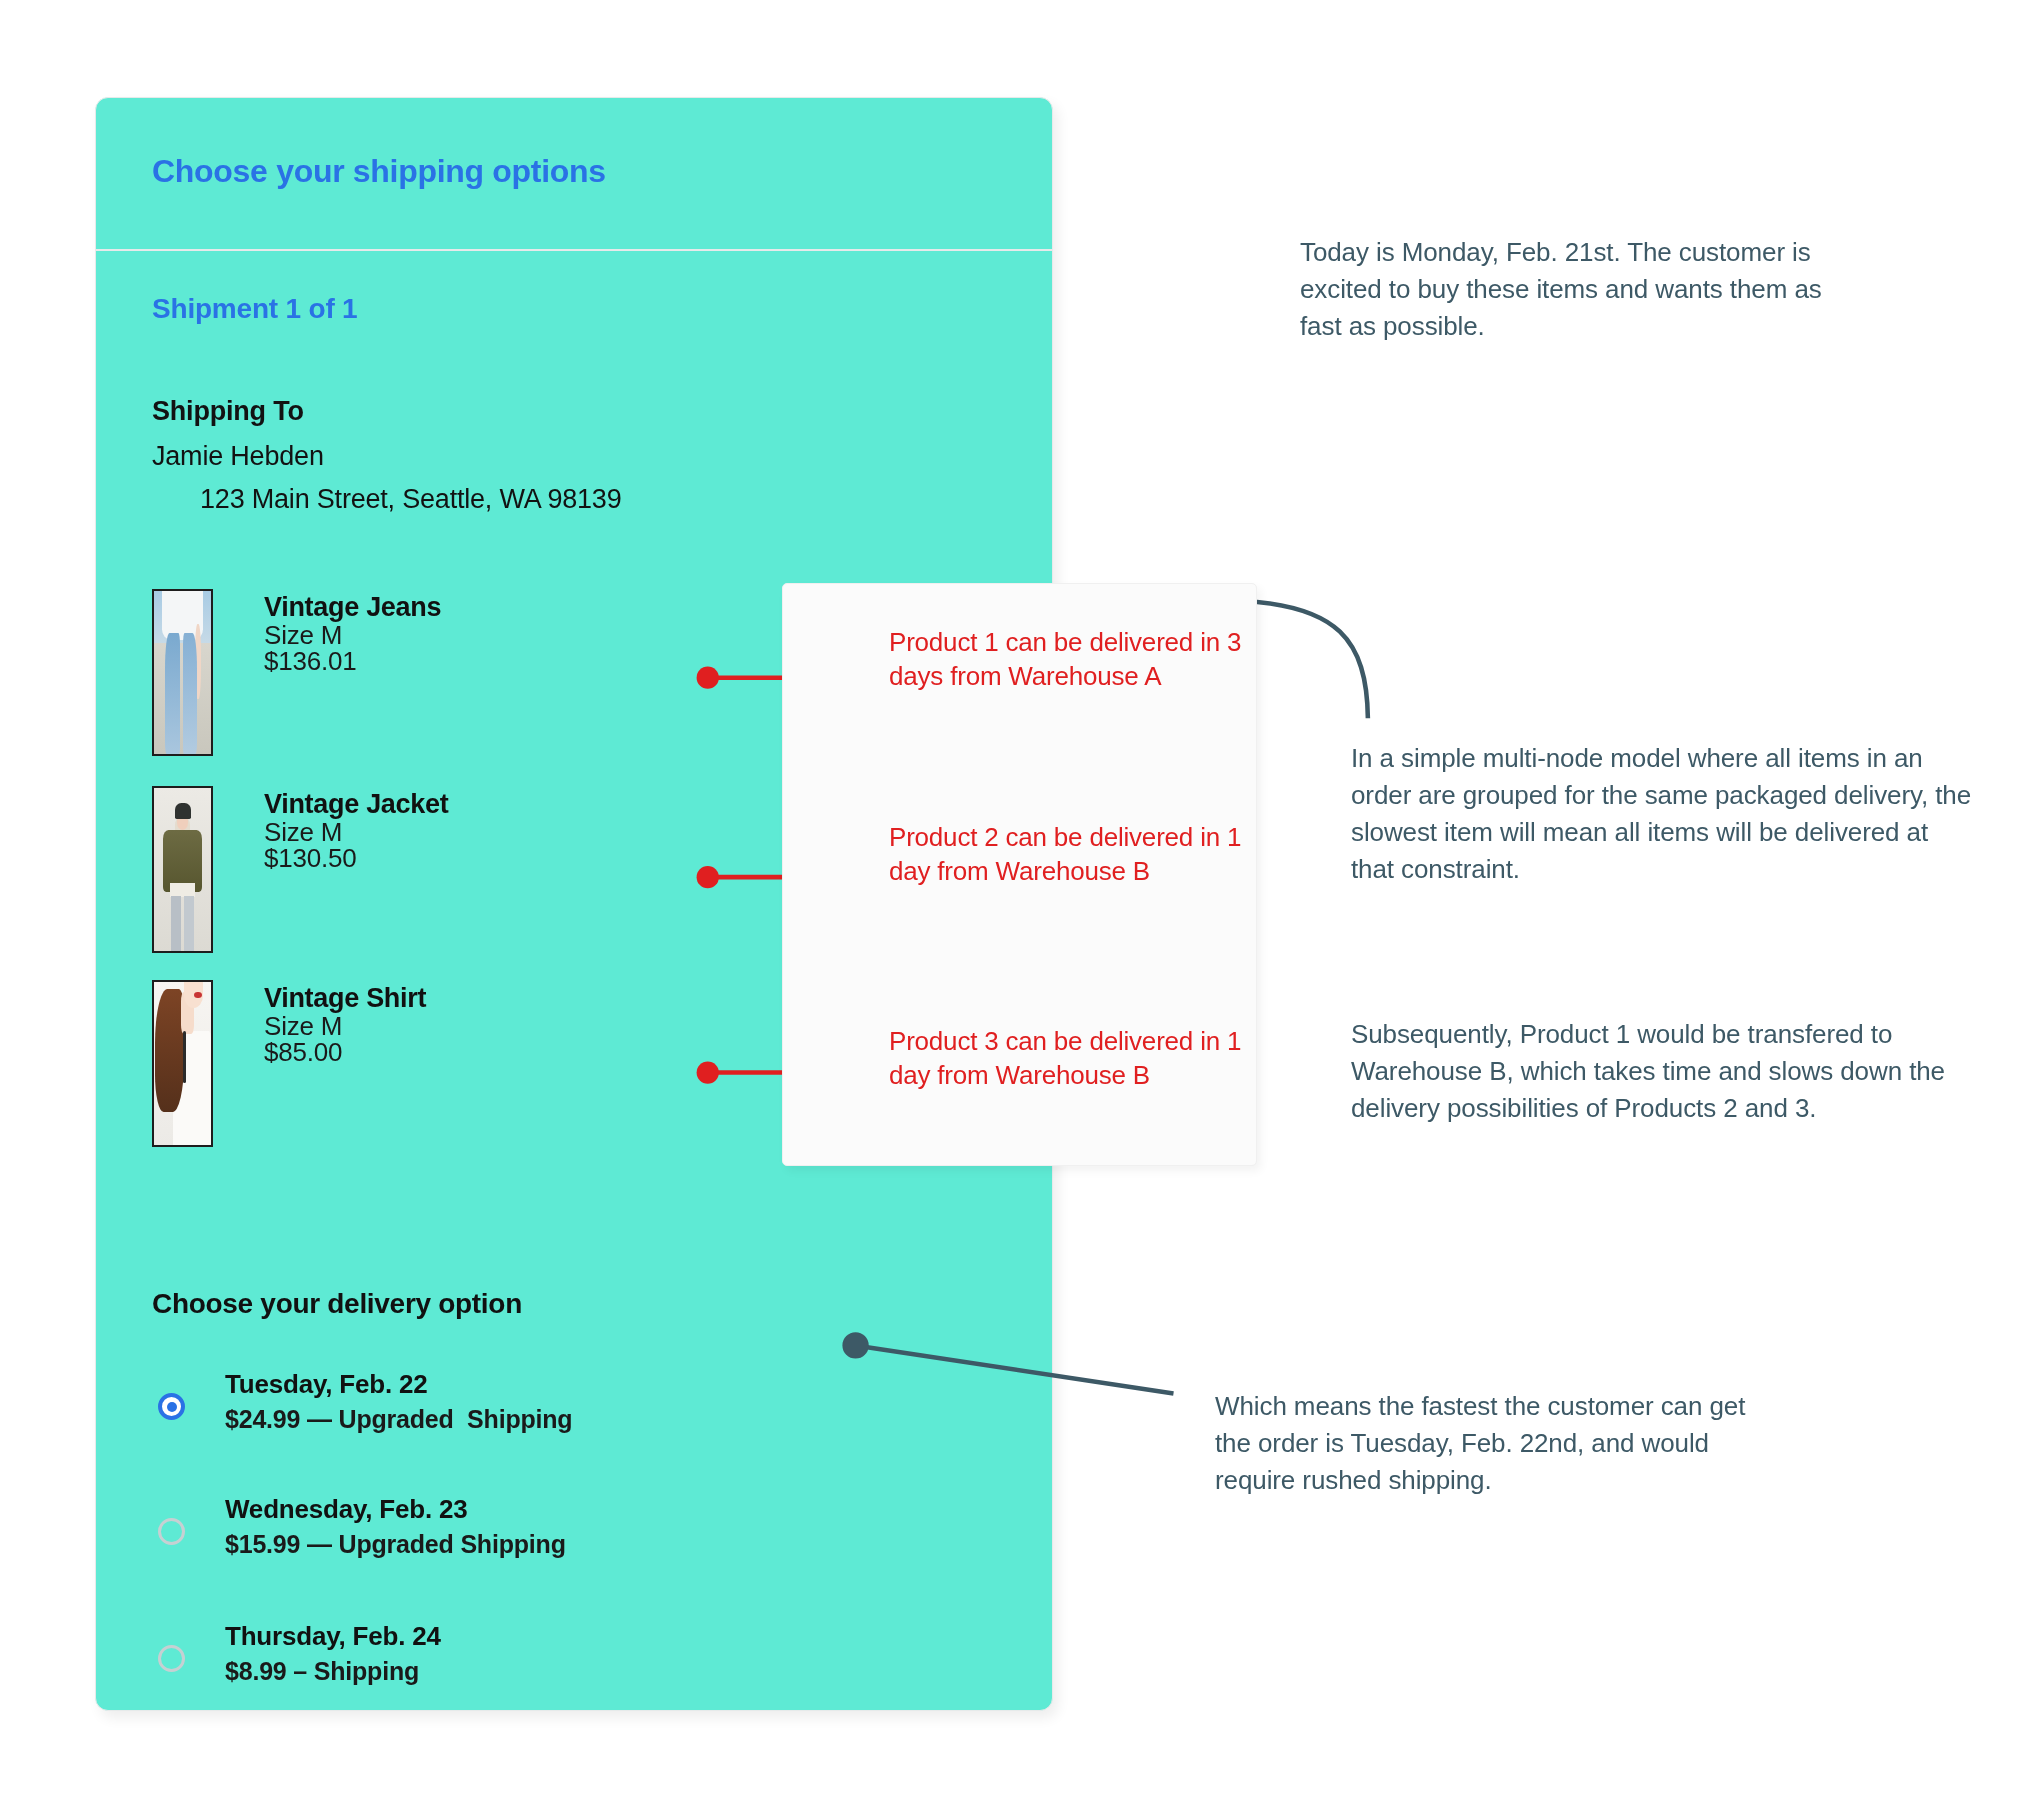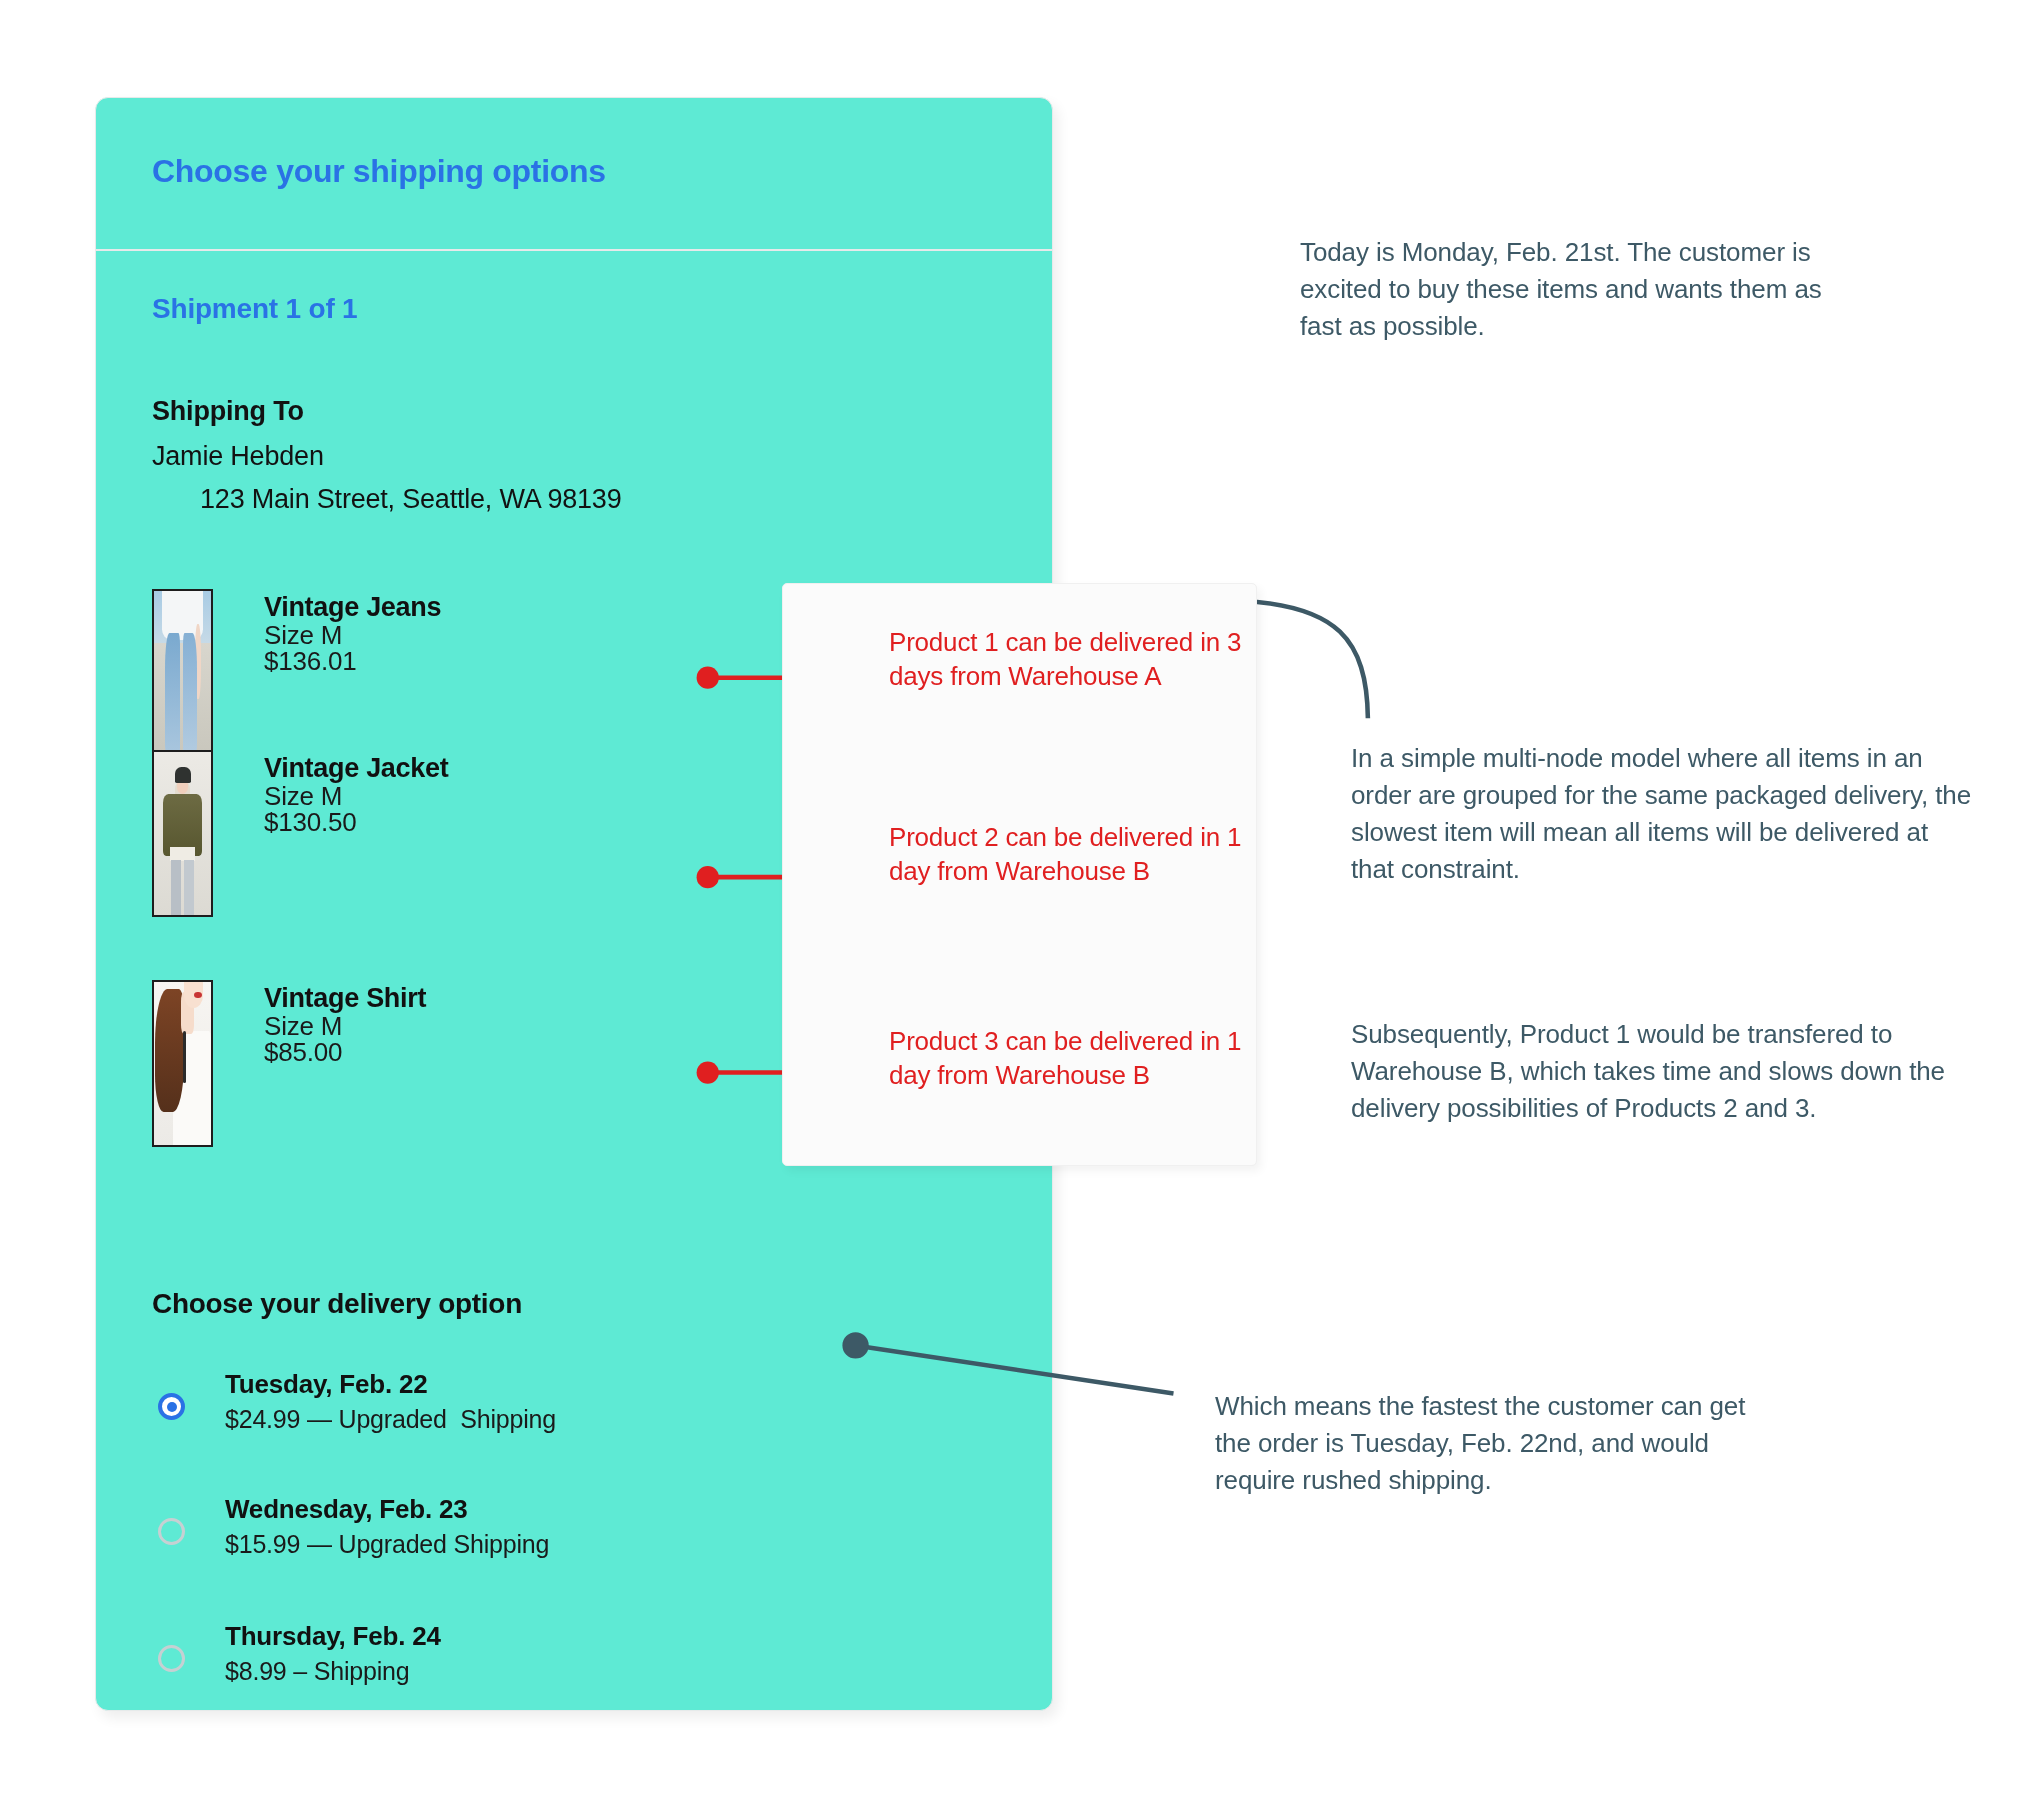--- a/index.html
+++ b/index.html
@@ -115,21 +115,21 @@
   .radio.on{border:4px solid #2a72e5;background:#fff;}
   .radio.on::after{
     content:"";position:absolute;left:4.6px;top:4.6px;width:10px;height:10px;
     border-radius:50%;background:#2a72e5;
   }
   .option-text{position:absolute;left:73px;top:11px;}
   .option-date{
     font-size:26px;font-weight:700;color:#111;letter-spacing:-0.2px;white-space:nowrap;line-height:1.05;
   }
   .option-price{
-    font-size:25px;font-weight:400;color:#1a1a1a;letter-spacing:-0.2px;
+    font-size:25px;font-weight:700;color:#1a1a1a;letter-spacing:-0.2px;
     white-space:pre;margin-top:8px;line-height:1.05;
   }
 
   
   .red-panel{
     position:absolute;left:782px;top:583px;width:475px;height:583px;
     background:#fbfbfb;border:1.5px solid #f0f0f0;border-radius:5px;
     box-shadow:4px 5px 10px rgba(0,0,0,.05);box-sizing:border-box;
   }
   .red-note{
@@ -181,21 +181,21 @@
             <div class="legR"></div>
         </div>
       </div>
       <div class="product-info">
         <div class="product-name">Vintage Jeans</div>
         <div class="product-size">Size M</div>
         <div class="product-price">$136.01</div>
       </div>
     </div>
 
-    <div class="product-row" style="top:652px">
+    <div class="product-row" style="top:688px">
       <div class="product-thumb">
         <div class="art art-jacket">
           <div class="wall"></div>
             <div class="hair"></div>
             <div class="face"></div>
             <div class="hat"></div>
           <div class="tee"></div>
             <div class="coat"></div>
             <div class="hem"></div>
           <div class="jeansL"></div>

